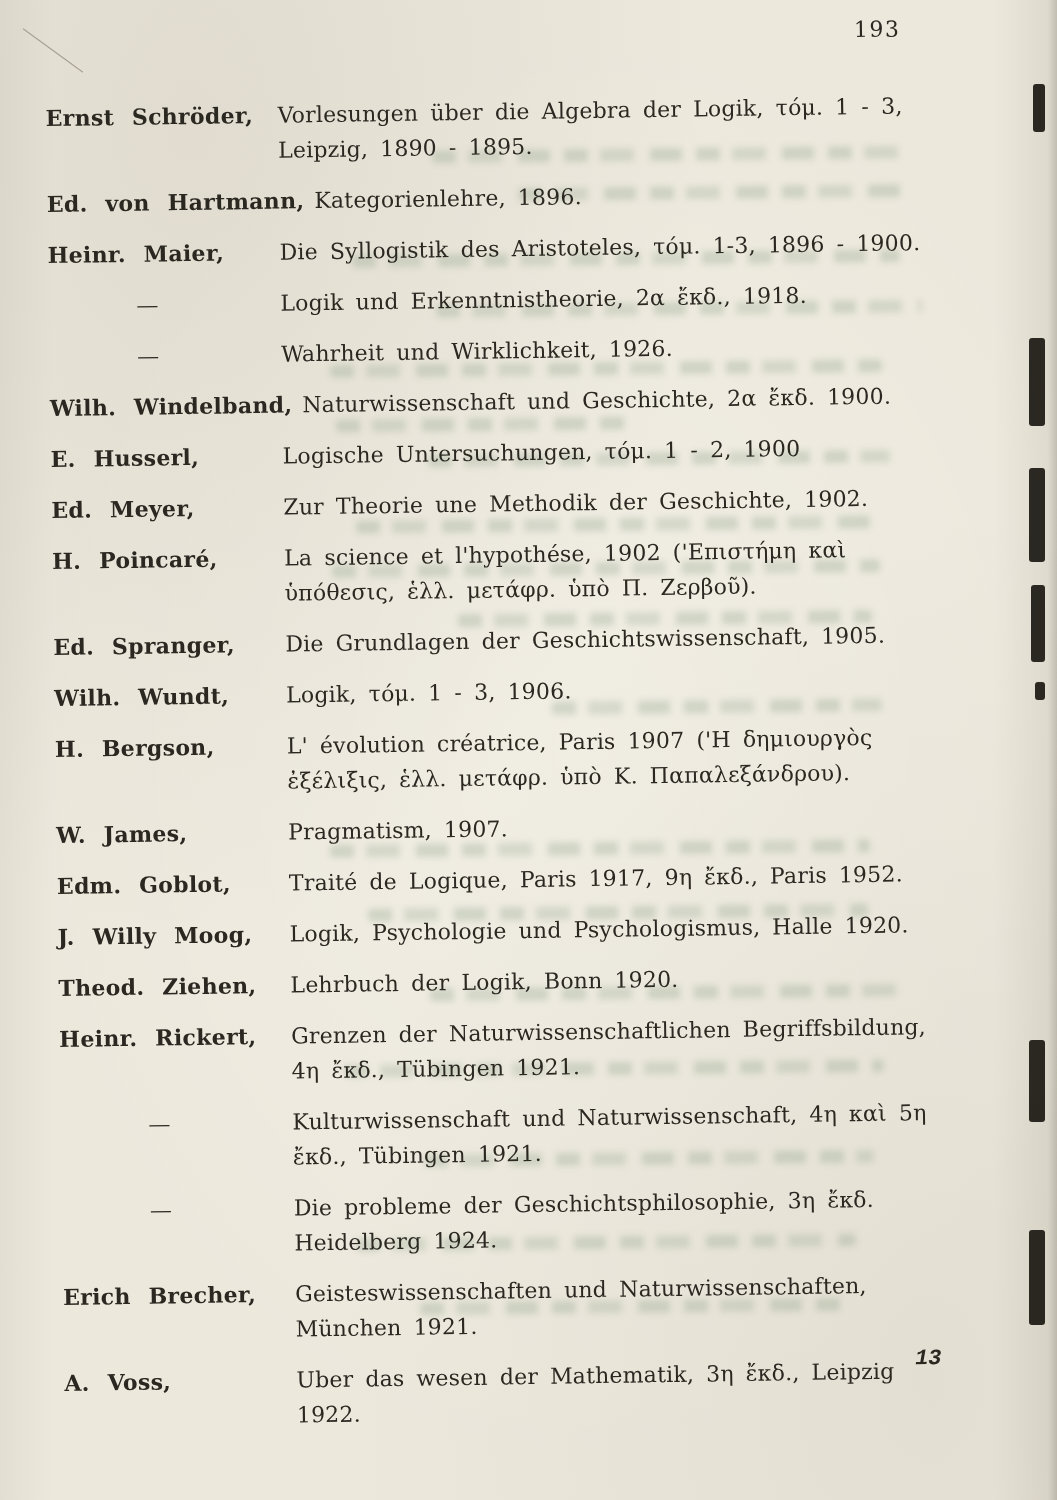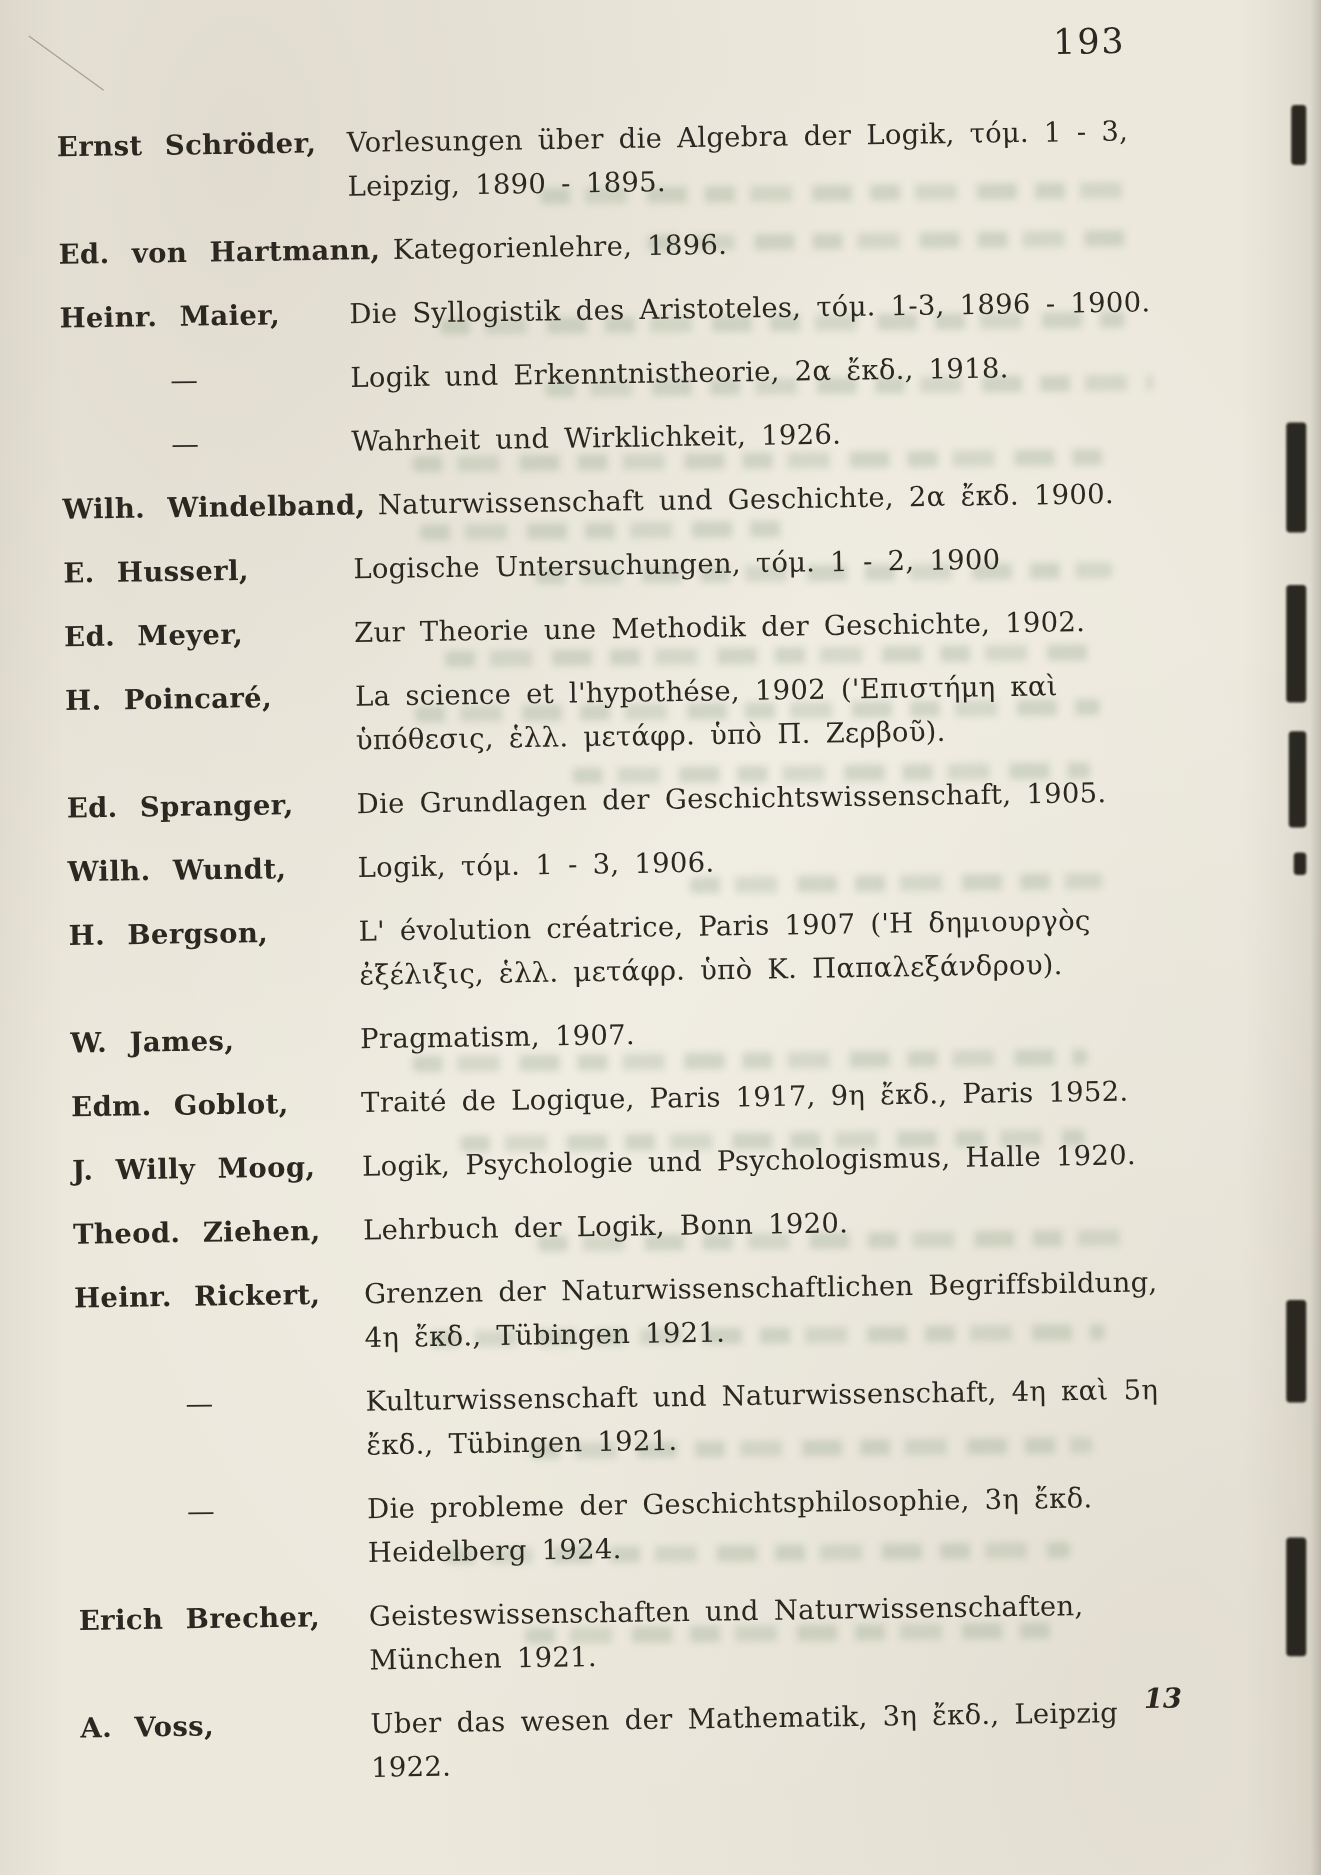--- a/index.html
+++ b/index.html
@@ -46,21 +46,21 @@
   }
 
   .content {
     position: absolute; inset: 0;
     transform: rotate(-0.85deg);
     transform-origin: 50% 50%;
   }
 
   .pagenum-top {
     position: absolute; top: 22px; right: 146px;
-    font-size: 28px; letter-spacing: 1.5px;
+    font-size: 22px; letter-spacing: 1.5px;
   }
 
   .entries {
     position: absolute; top: 94px; left: 55px; right: 106px;
   }
   .entry { display: flex; align-items: flex-start; margin-bottom: 16px; }
   .author {
     flex: 0 0 auto;
     min-width: 232px;
     box-sizing: border-box;
@@ -79,21 +79,21 @@
   .title {
     flex: 1 1 auto;
     font-size: 22px;
     line-height: 35px;
     letter-spacing: 0.2px;
     word-spacing: 0.22em;
   }
 
   .pagenum-bottom {
     position: absolute; top: 1352px; left: 906px;
-    font-style: italic; font-size: 22px; font-weight: 600;
+    font-style: italic; font-size: 22px; font-weight: 600; font-family: Liberation Mono, monospace;
   }
 
   .edge-layer { position: absolute; inset: 0; pointer-events: none; }
   .edge-mark {
     position: absolute; right: 12px;
     background: #17150f;
     border-radius: 3px;
     filter: blur(0.7px);
     opacity: 0.9;
   }

